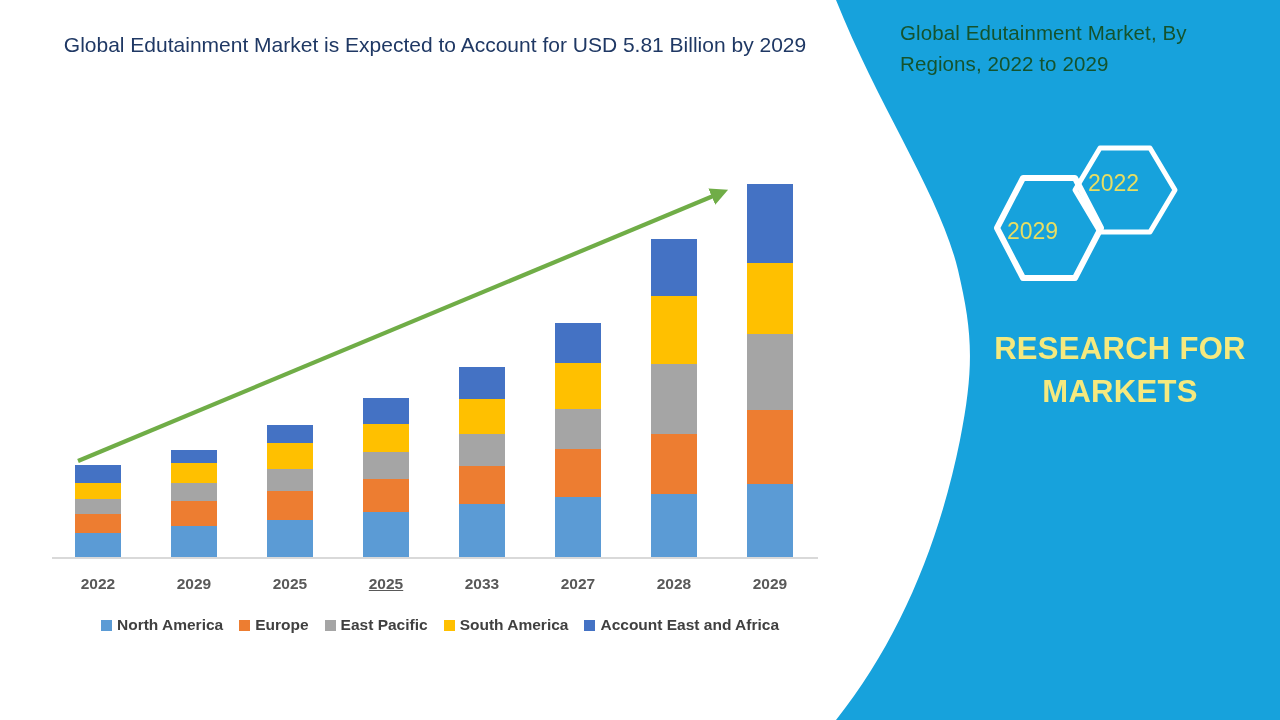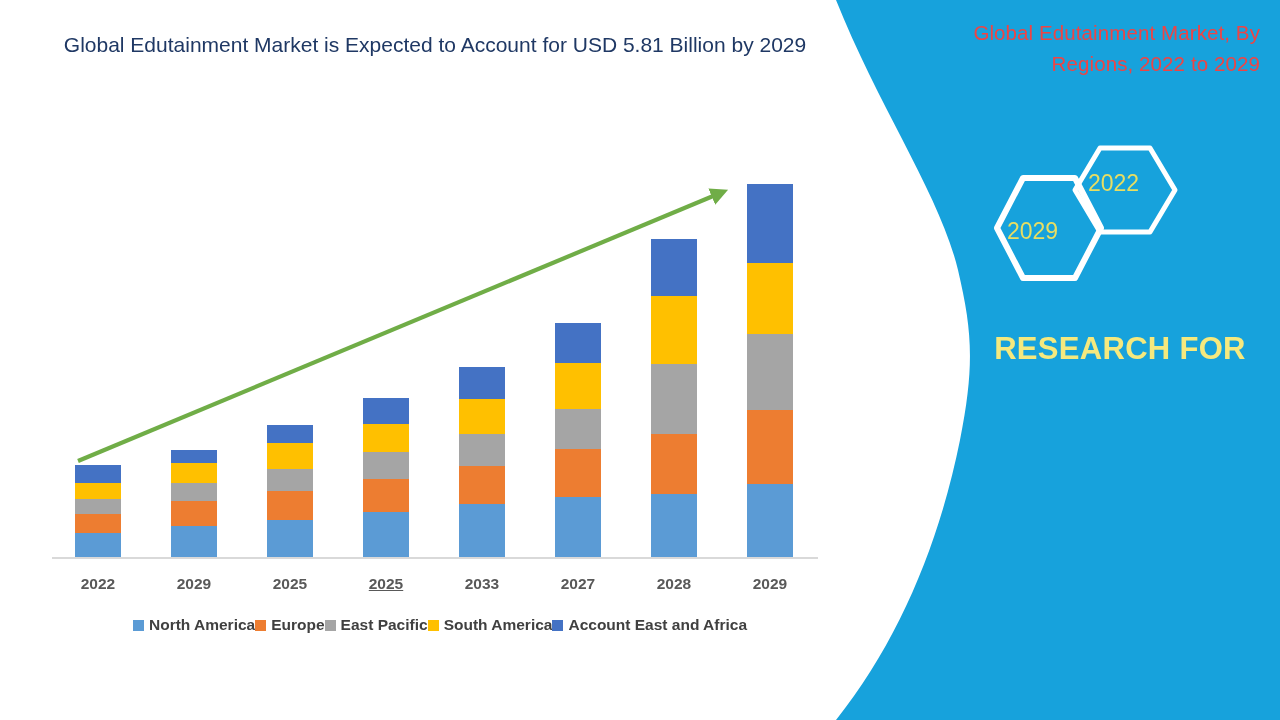--- a/index.html
+++ b/index.html
@@ -9,21 +9,21 @@
     font-family:"Liberation Sans","DejaVu Sans",sans-serif;
   }
   #stage{position:relative;width:1280px;height:720px;background:#fff;}
 
   
   #right-panel{position:absolute;left:0;top:0;width:1280px;height:720px;}
   #right-panel svg{display:block;}
 
   .panel-title{
     position:absolute;left:900px;top:18px;width:360px;
-    text-align:right;color:#ef4444;font-size:20.5px;line-height:1.5;
+    color:#14532d;font-size:20.5px;line-height:1.5;
     font-family:"Liberation Sans","DejaVu Sans",sans-serif;font-weight:400;
     letter-spacing:.1px;
   }
   .brand{
     position:absolute;left:960px;top:328px;width:320px;
     text-align:center;color:#F5E97E;font-weight:bold;font-size:31px;
     line-height:1.38;letter-spacing:.3px;
   }
   .hex-wrap{position:absolute;left:975px;top:140px;width:230px;height:145px;}
   .hex-label{
@@ -45,21 +45,21 @@
   .seg{width:100%;display:block;}
   .xlab{
     position:absolute;top:575px;width:80px;text-align:center;
     color:#595959;font-weight:bold;font-size:15.5px;
   }
   #arrow-layer{position:absolute;left:0;top:0;width:840px;height:600px;pointer-events:none;}
 
   
   #legend{
     position:absolute;left:55px;top:616px;width:770px;
-    display:flex;align-items:center;justify-content:center;gap:0;
+    display:flex;align-items:center;justify-content:center;gap:16px;
   }
   .leg-item{display:flex;align-items:center;gap:5px;}
   .leg-swatch{width:11px;height:11px;display:inline-block;}
   .leg-text{color:#404040;font-weight:bold;font-size:15.5px;white-space:nowrap;}
 </style>
 </head>
 <body>
 
 <div id="stage">
 
@@ -80,20 +80,21 @@
       <polygon points="125,8 175,8 200,50 175,92 125,92 100,50" fill="none" stroke="#FFFFFF" stroke-width="5" stroke-linejoin="round"></polygon>
 
       <polygon points="48,38 100,38 126,88 100,138 48,138 22,88" fill="none" stroke="#FFFFFF" stroke-width="6" stroke-linejoin="round"></polygon>
     </svg>
     <span class="hex-label" id="hex-2022-label">2022</span>
     <span class="hex-label" id="hex-2029-label">2029</span>
   </div>
 
   <div class="brand">
     <div>RESEARCH FOR</div>
+    <div>MARKETS</div>
   </div>
 
   <div class="chart-title">Global Edutainment Market is Expected to Account for USD 5.81 Billion by 2029</div>
 
   <div id="plot">
     <div class="axis-line"></div>
     <div id="bars">
         <div class="bar" style="left: 75px; bottom: 43px;">
           <div class="seg" style="height: 18.6179px; background: rgb(68, 114, 196);"></div>
           <div class="seg" style="height: 16.0499px; background: rgb(255, 192, 0);"></div>

